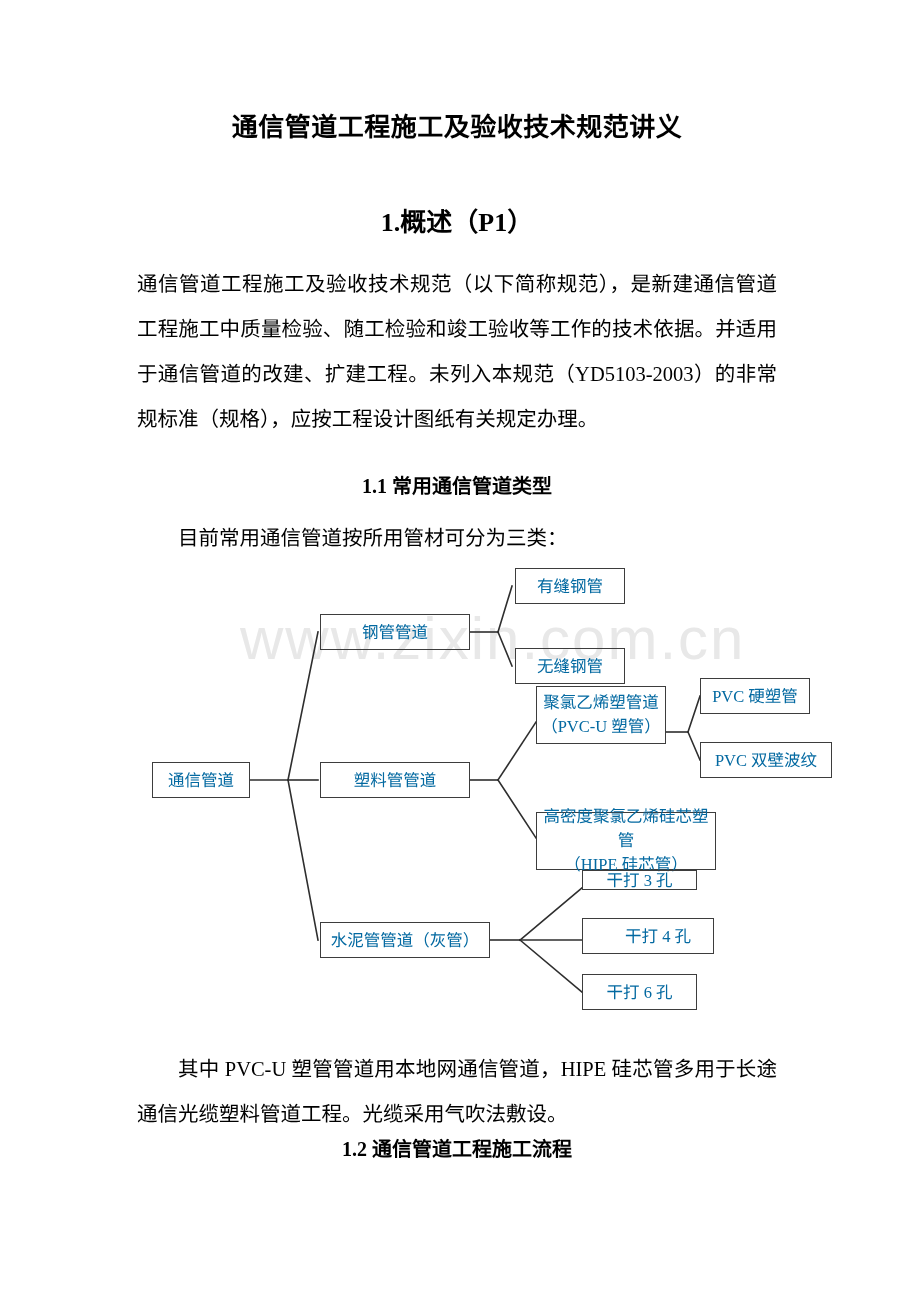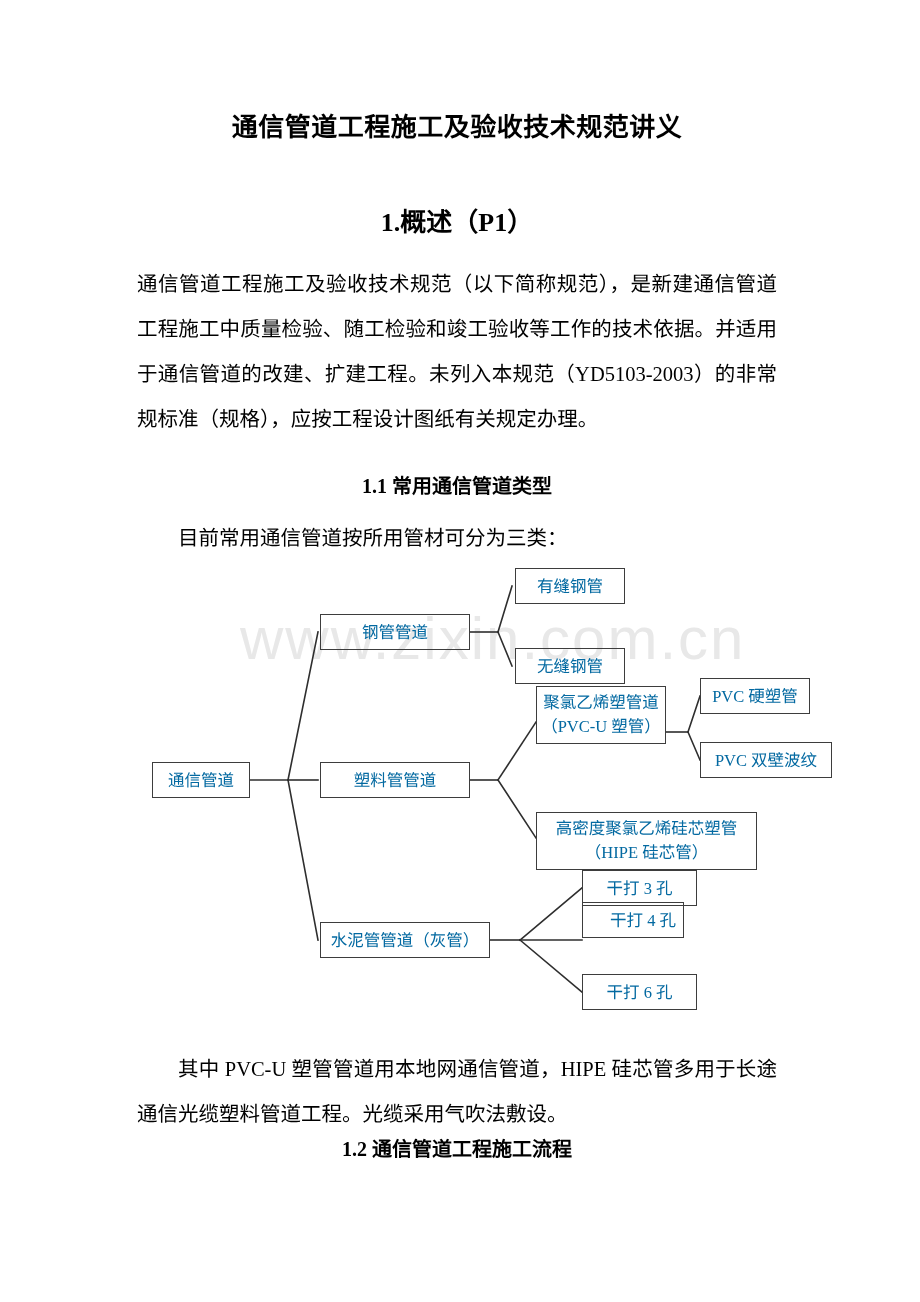--- a/index.html
+++ b/index.html
@@ -181,29 +181,29 @@
 
     <div class="node" style="left:515px; top:12px; width:110px; height:36px;">有缝钢管</div>
 
     <div class="node" style="left:515px; top:92px; width:110px; height:36px;">无缝钢管</div>
 
     <div class="node node-2line" style="left:536px; top:130px; width:130px; height:58px; flex-direction:column;">
       <span>聚氯乙烯塑管道</span>
       <span>（PVC-U 塑管）</span>
     </div>
 
-    <div class="node node-2line" style="left:536px; top:256px; width:221px; height:58px; flex-direction:column;">
+    <div class="node node-2line" style="left:536px; top:256px; width:180px; height:58px; flex-direction:column;">
       <span>高密度聚氯乙烯硅芯塑管</span>
       <span>（HIPE 硅芯管）</span>
     </div>
 
     <div class="node" style="left:700px; top:122px; width:110px; height:36px;">PVC 硬塑管</div>
 
     <div class="node" style="left:700px; top:186px; width:132px; height:36px;">PVC 双壁波纹</div>
 
-    <div class="node" style="left:582px; top:314px; width:115px; height:36px;">干打 3 孔</div>
-
-    <div class="node" style="left:582px; top:346px; width:102px; height:36px;padding-left:24px;">干打 4 孔</div>
+    <div class="node" style="left:582px; top:314px; width:115px; height:20px;">干打 3 孔</div>
+
+    <div class="node" style="left:582px; top:362px; width:132px; height:36px;padding-left:24px;">干打 4 孔</div>
 
     <div class="node" style="left:582px; top:418px; width:115px; height:36px;">干打 6 孔</div>
 
   </div>
 </div>
 
 </body></html>

